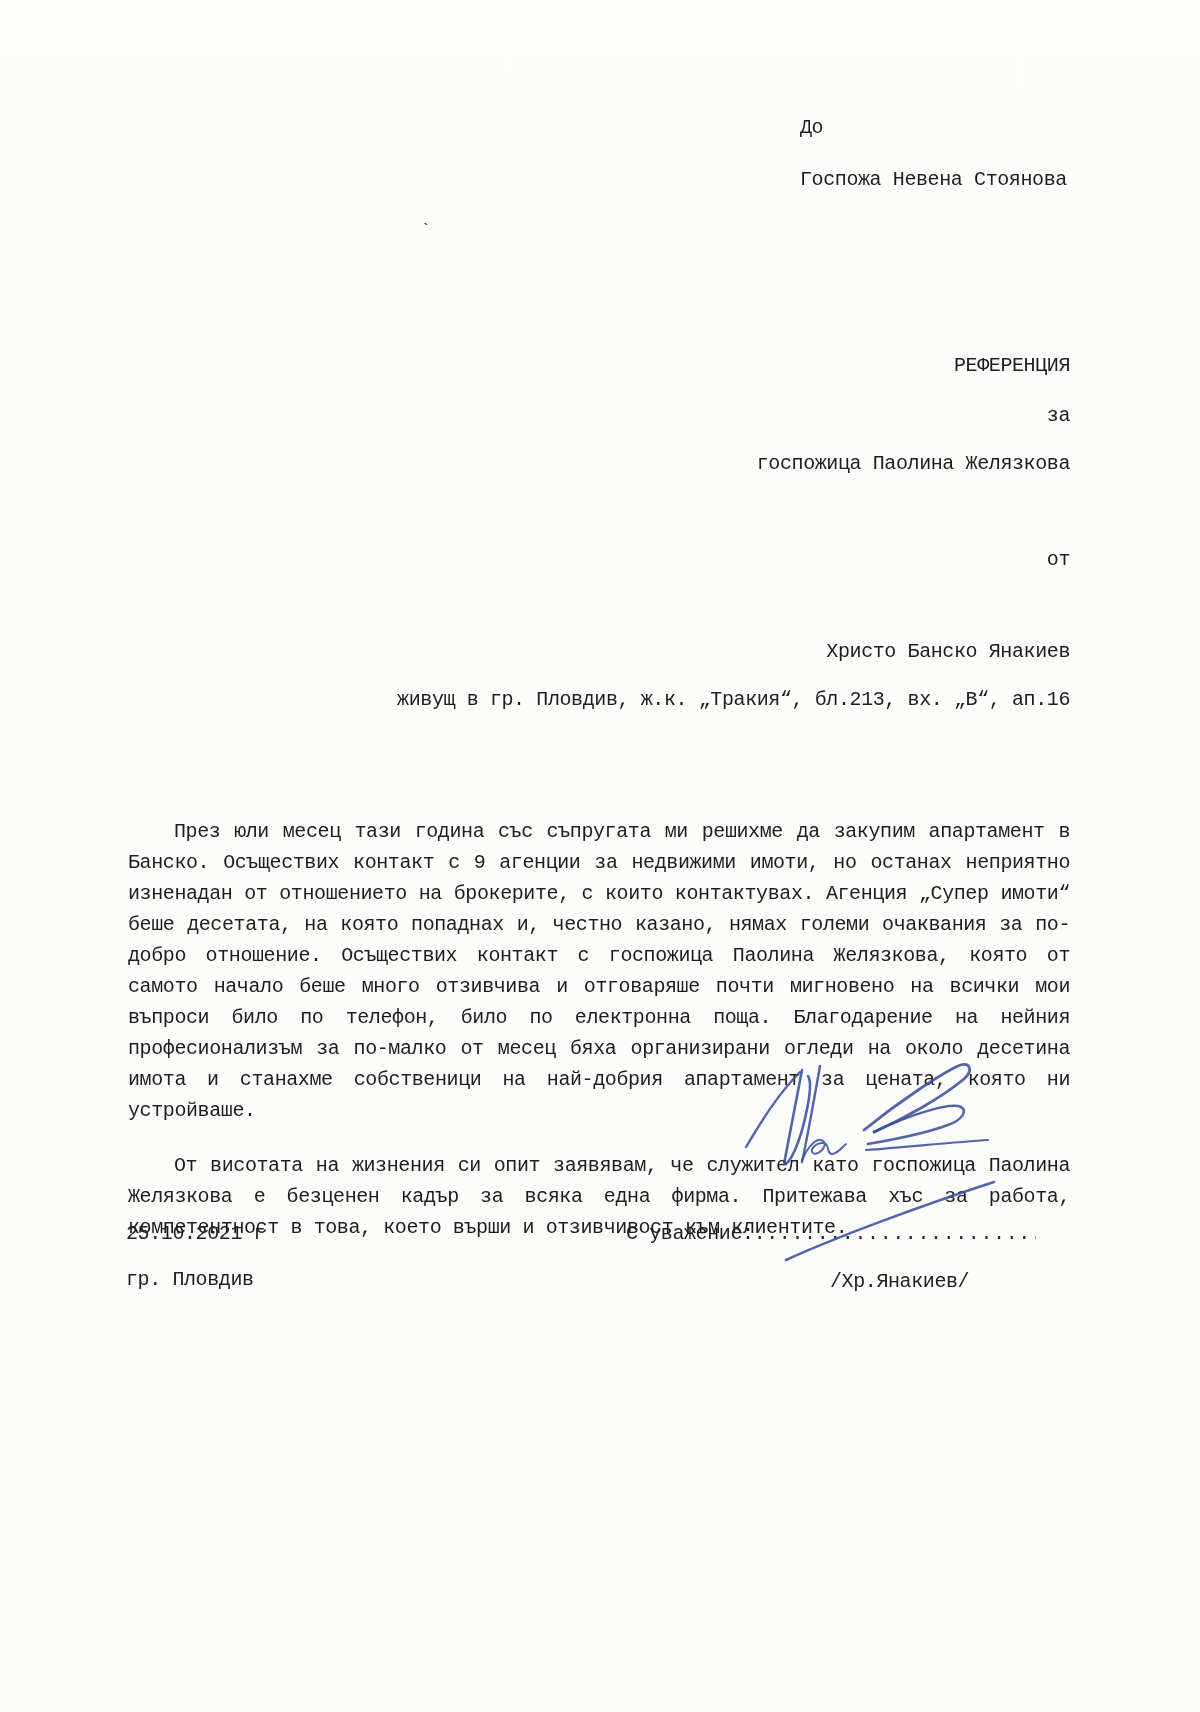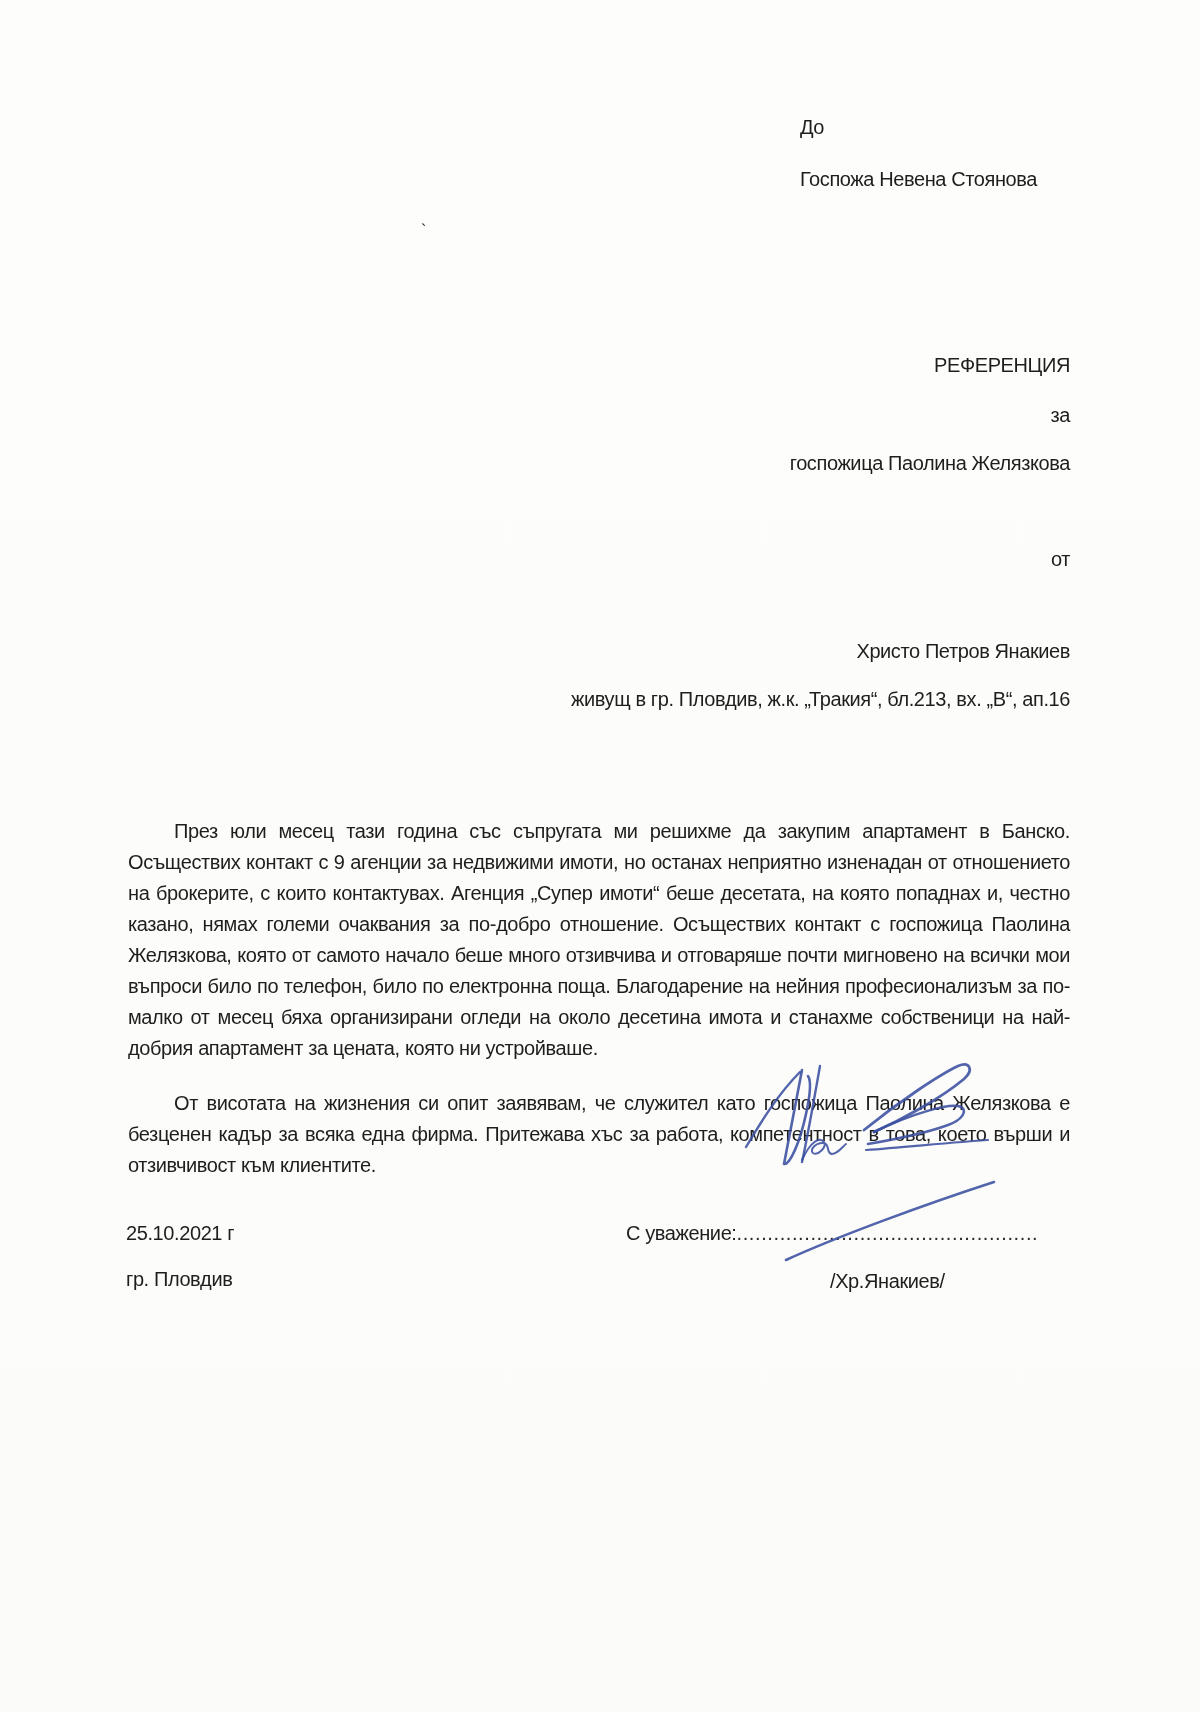--- a/index.html
+++ b/index.html
@@ -2,21 +2,21 @@
 <html><head>
 <meta charset="utf-8">
 <style>
   html, body { margin: 0; padding: 0; background: #e8e8e6; }
   .page {
     position: relative;
     width: 1200px;
     height: 1712px;
     margin: 0 auto;
     background: linear-gradient(180deg, #fdfdfb 0%, #fcfcfa 60%, #fbfbf9 100%);
-    font-family: Liberation Sans, sans-serif;
+    font-family: Liberation Mono, monospace;
     font-size: 20px;
     letter-spacing: -0.4px;
     color: #1e1e1e;
     overflow: hidden;
   }
   .abs { position: absolute; }
   .centered {
     left: 128px;
     width: 942px;
     text-align: right;
@@ -71,21 +71,21 @@
 
   <div class="abs recipient-line" style="top:116px">До</div>
   <div class="abs recipient-line" style="top:168px">Госпожа Невена Стоянова</div>
 
   <div class="abs stray-mark">`</div>
 
   <div class="abs centered" style="top:354px">РЕФЕРЕНЦИЯ</div>
   <div class="abs centered" style="top:404px">за</div>
   <div class="abs centered" style="top:452px">госпожица Паолина Желязкова</div>
   <div class="abs centered" style="top:548px">от</div>
-  <div class="abs centered" style="top:640px">Христо Петров Янакиев</div>
+  <div class="abs centered" style="top:640px">Христо Банско Янакиев</div>
   <div class="abs centered" style="top:688px">живущ в гр. Пловдив, ж.к. „Тракия“, бл.213, вх. „В“, ап.16</div>
 
   <div class="abs body-text">
     <p>През юли месец тази година със съпругата ми решихме да закупим апартамент в Банско. Осъществих контакт с 9 агенции за недвижими имоти, но останах неприятно изненадан от отношението на брокерите, с които контактувах. Агенция „Супер имоти“ беше десетата, на която попаднах и, честно казано, нямах големи очаквания за по-добро отношение. Осъществих контакт с госпожица Паолина Желязкова, която от самото начало беше много отзивчива и отговаряше почти мигновено на всички мои въпроси било по телефон, било по електронна поща. Благодарение на нейния професионализъм за по-малко от месец бяха организирани огледи на около десетина имота и станахме собственици на най-добрия апартамент за цената, която ни устройваше.</p>
     <p>От висотата на жизнения си опит заявявам, че служител като госпожица Паолина Желязкова е безценен кадър за всяка една фирма. Притежава хъс за работа, компетентност в това, което върши и отзивчивост към клиентите.</p>
   </div>
 
   <div class="abs footer-left-date">25.10.2021 г</div>
   <div class="abs footer-left-city">гр. Пловдив</div>
 

